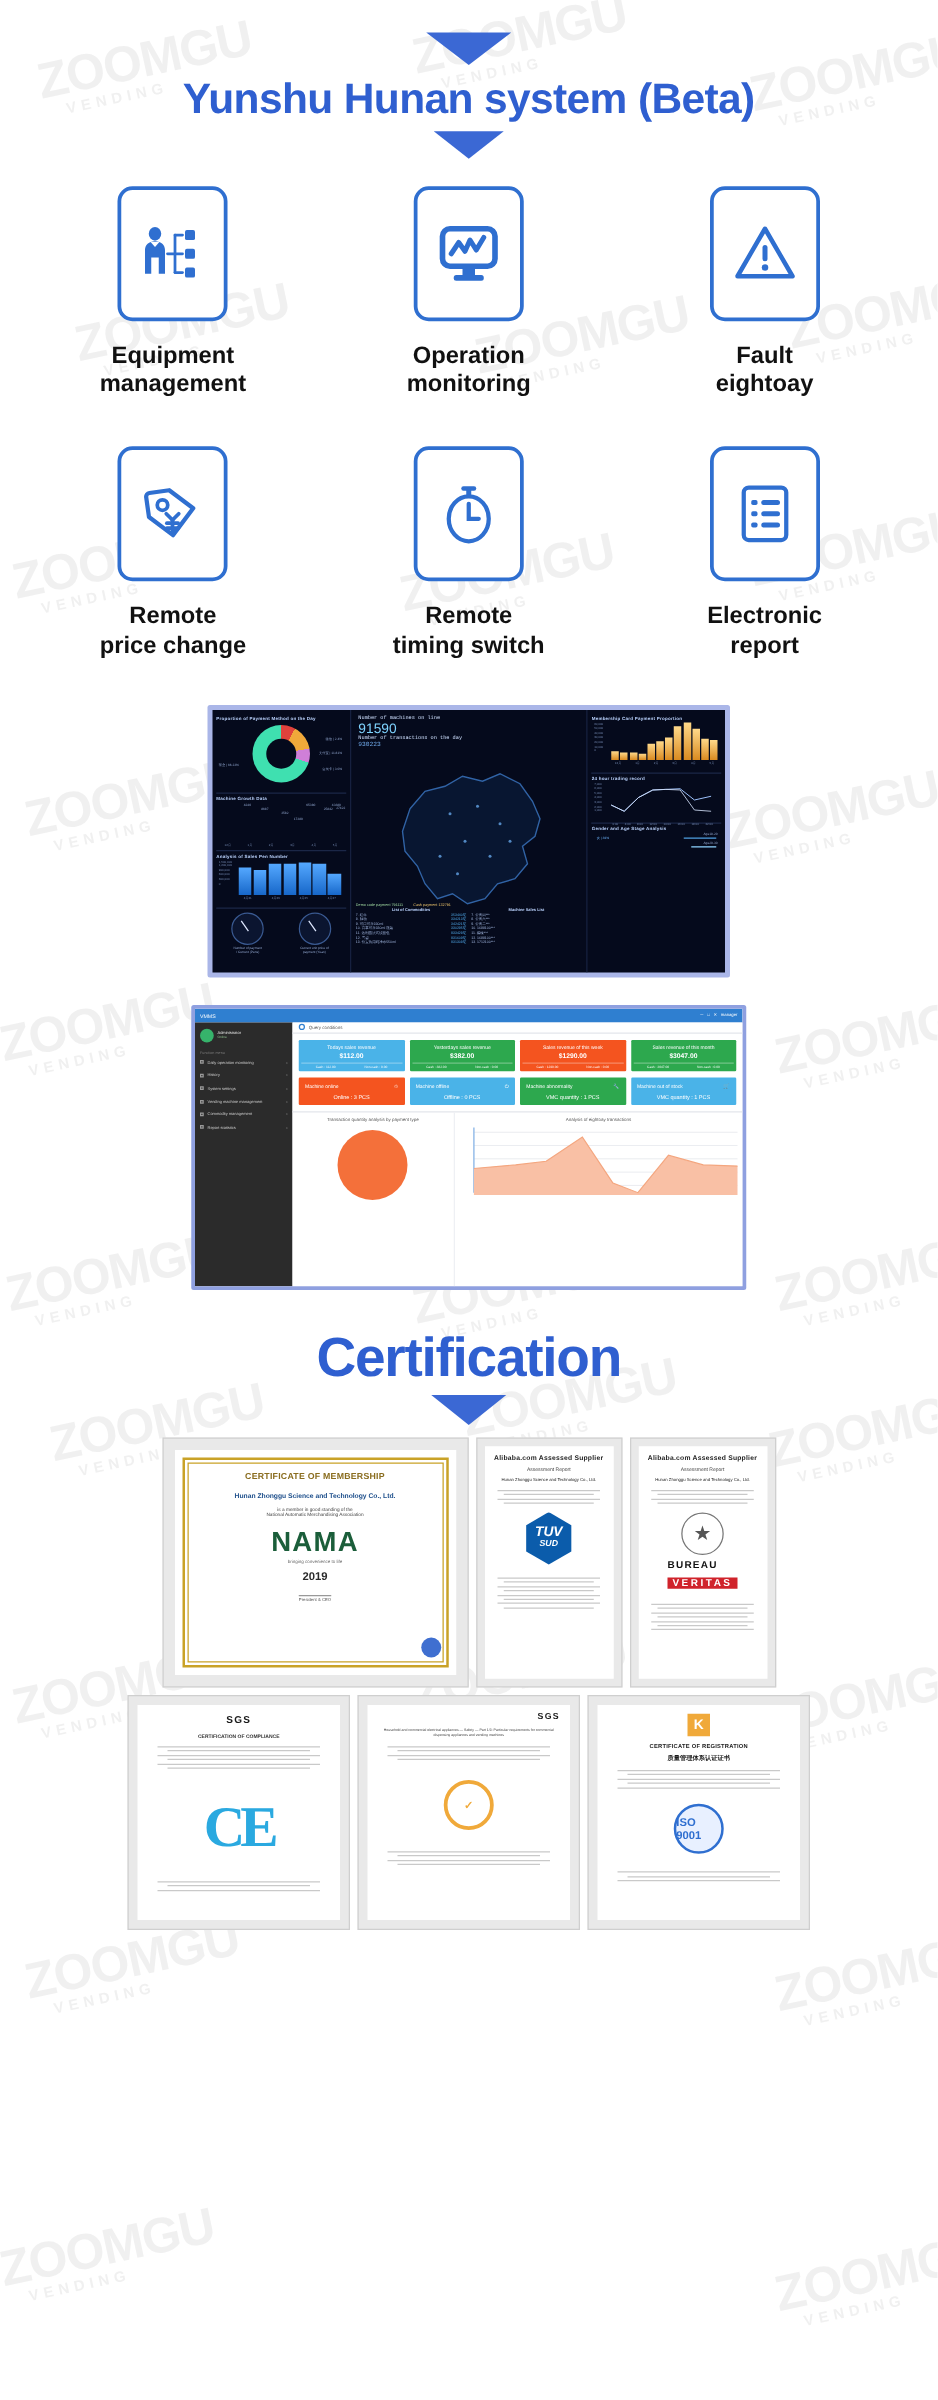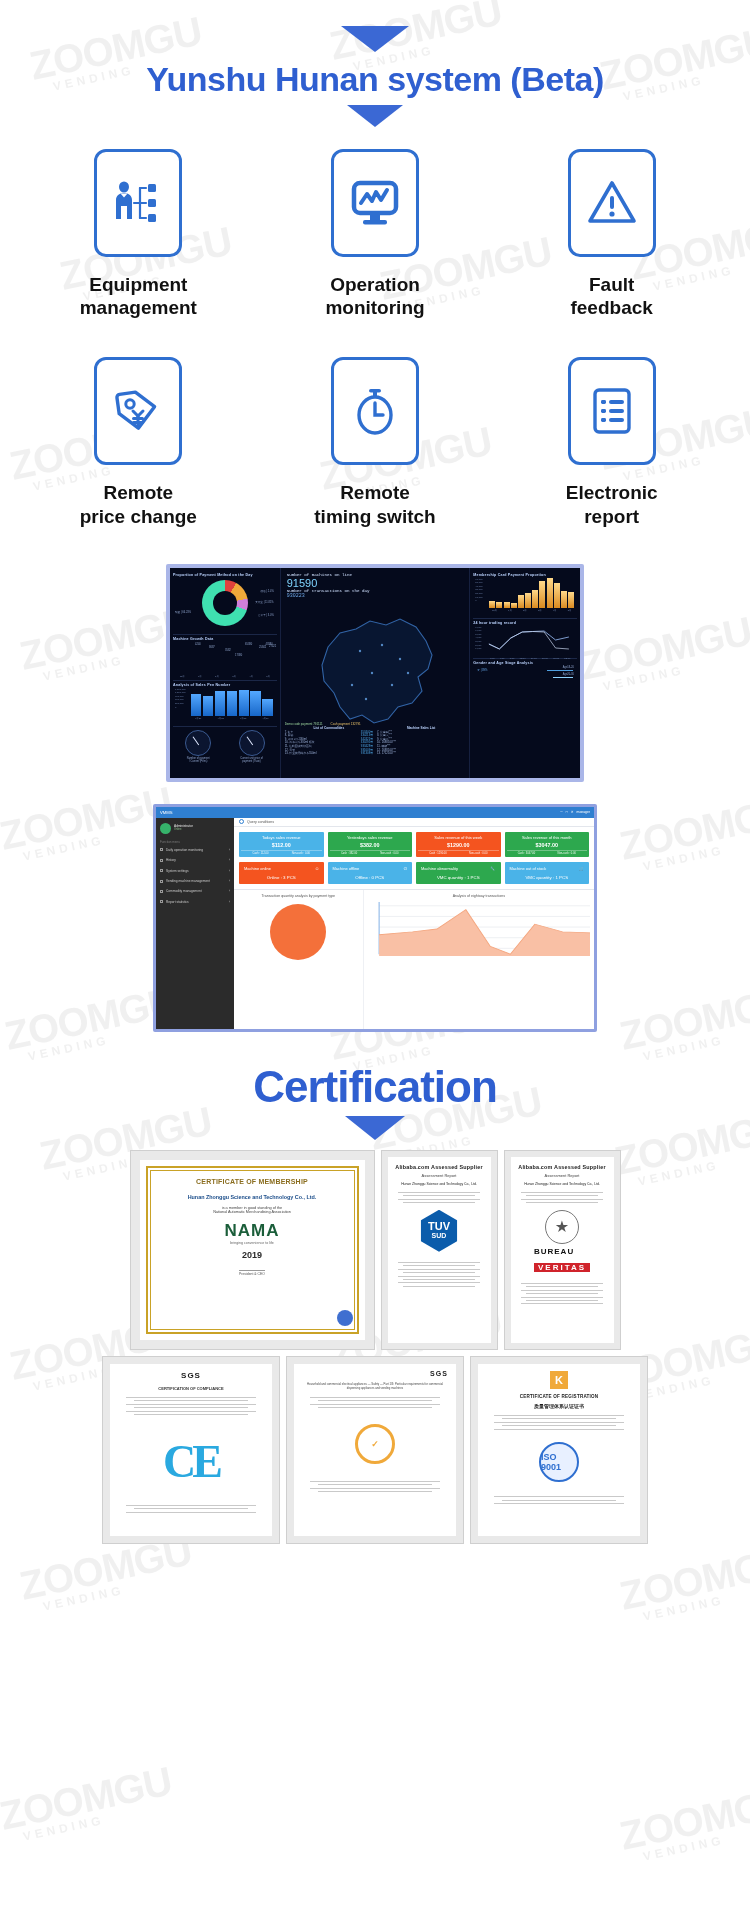--- a/index.html
+++ b/index.html
@@ -140,30 +140,30 @@
   .cert-inner { background:#fff; width:100%; height:100%; position:relative; overflow:hidden;
                 display:flex; flex-direction:column; align-items:center; }
   .cert-ttl { font-size:6px; font-weight:bold; color:#222; text-align:center; margin-top:5px;
               letter-spacing:0.2px; }
   .lines { width:80%; margin-top:4px; }
   .lines i { display:block; height:1px; background:#c9c9c9; margin:2.4px 0; }
   .lines i:nth-child(2n) { width:88%; margin-left:6%; }
   .ribbon { position:absolute; right:12px; bottom:14px; width:16px; height:16px;
             border-radius:50%; background:#3f6fd0; }
 
-  .nama { font-size:17px; font-weight:bold; color:#1b5e3a; letter-spacing:1px; }
+  .nama { font-size:22px; font-weight:bold; color:#1b5e3a; letter-spacing:1px; }
   .nama-sub { font-size:3.6px; color:#666; }
   .yr { font-size:9px; color:#2a2a2a; font-weight:bold; }
   .gold-border { position:absolute; inset:6px; border:2px solid #c9a227; }
   .gold-border2 { position:absolute; inset:10px; border:0.8px solid #c9a227; }
 
   .tuv { width:42px; height:42px; background:#0b5cab; color:#fff; display:flex;
          flex-direction:column; align-items:center; justify-content:center;
          clip-path:polygon(50% 0,93% 25%,93% 75%,50% 100%,7% 75%,7% 25%);
-         font-weight:bold; }
+         font-weight:bold;font-style:italic; }
   .tuv .a { font-size:11px; line-height:11px; }
   .tuv .b { font-size:7px; line-height:8px; }
   .bv { }
   .bv .a { font-size:8px; font-weight:bold; letter-spacing:1px; color:#111; }
   .bv .b { font-size:8px; font-weight:bold; letter-spacing:2px; color:#fff; background:#d0232b;
            padding:0 4px; display:inline-block; margin-top:1px; }
   .emblem { width:34px; height:34px; border-radius:50%; border:1.5px solid #777;
             display:flex; align-items:center; justify-content:center; font-size:16px; color:#555; }
 
   .ce { font-size:46px; font-weight:bold; color:#2aa9e0; letter-spacing:-4px;
@@ -350,21 +350,21 @@
   <div class="feat">
     <div class="feat-box">
       <svg width="56" height="56" viewBox="0 0 56 56">
         <path d="M28 8L50 46H6z" fill="none" stroke="#2f6fd0" stroke-width="3.6" stroke-linejoin="round"></path>
         <rect x="26" y="21" width="4" height="13" rx="2" fill="#2f6fd0"></rect>
         <circle cx="28" cy="39" r="2.6" fill="#2f6fd0"></circle>
       </svg>
     </div>
     <div class="feat-label">
       <span>Fault</span><br>
-      <span>feedback</span>
+      <span>eightoay</span>
     </div>
   </div>
 
   <div class="feat">
     <div class="feat-box">
       <svg width="56" height="56" viewBox="0 0 56 56">
         <path d="M12 9h16l17 17-19 19L9 28V12a3 3 0 013-3z" fill="none" stroke="#2f6fd0" stroke-width="3.4" stroke-linejoin="round" transform="rotate(-8 28 28)"></path>
         <circle cx="20" cy="21" r="4.2" fill="none" stroke="#2f6fd0" stroke-width="3"></circle>
         <g stroke="#2f6fd0" stroke-width="3" stroke-linecap="round">
           <path d="M23 28l5 5"></path>

